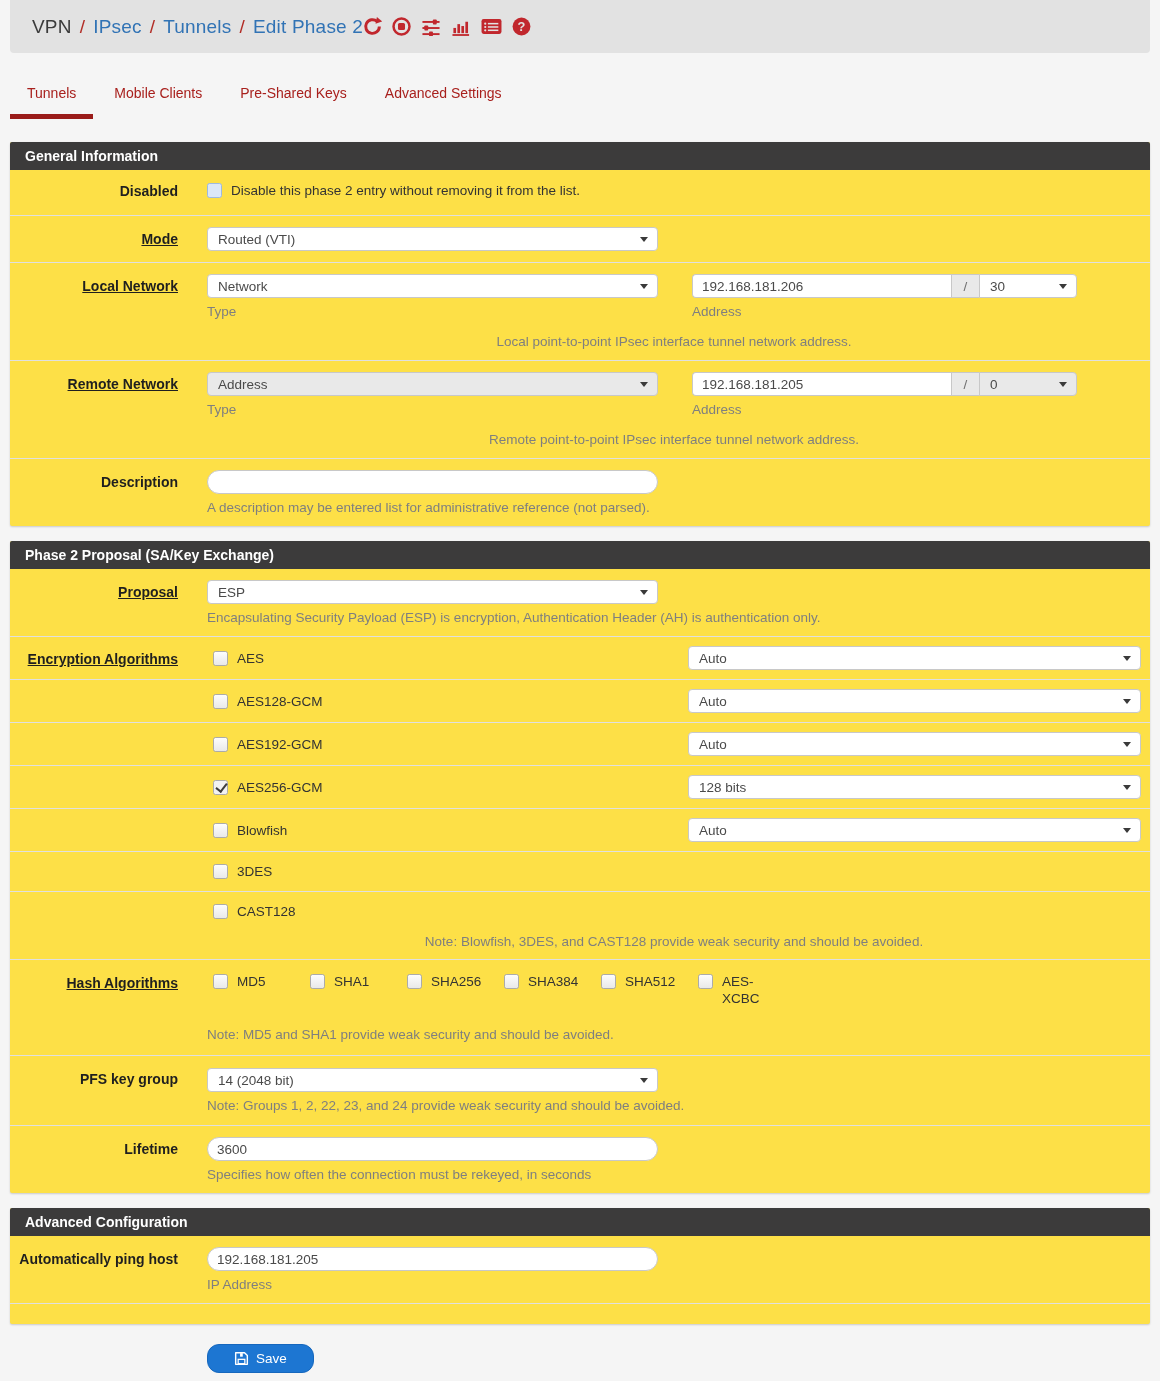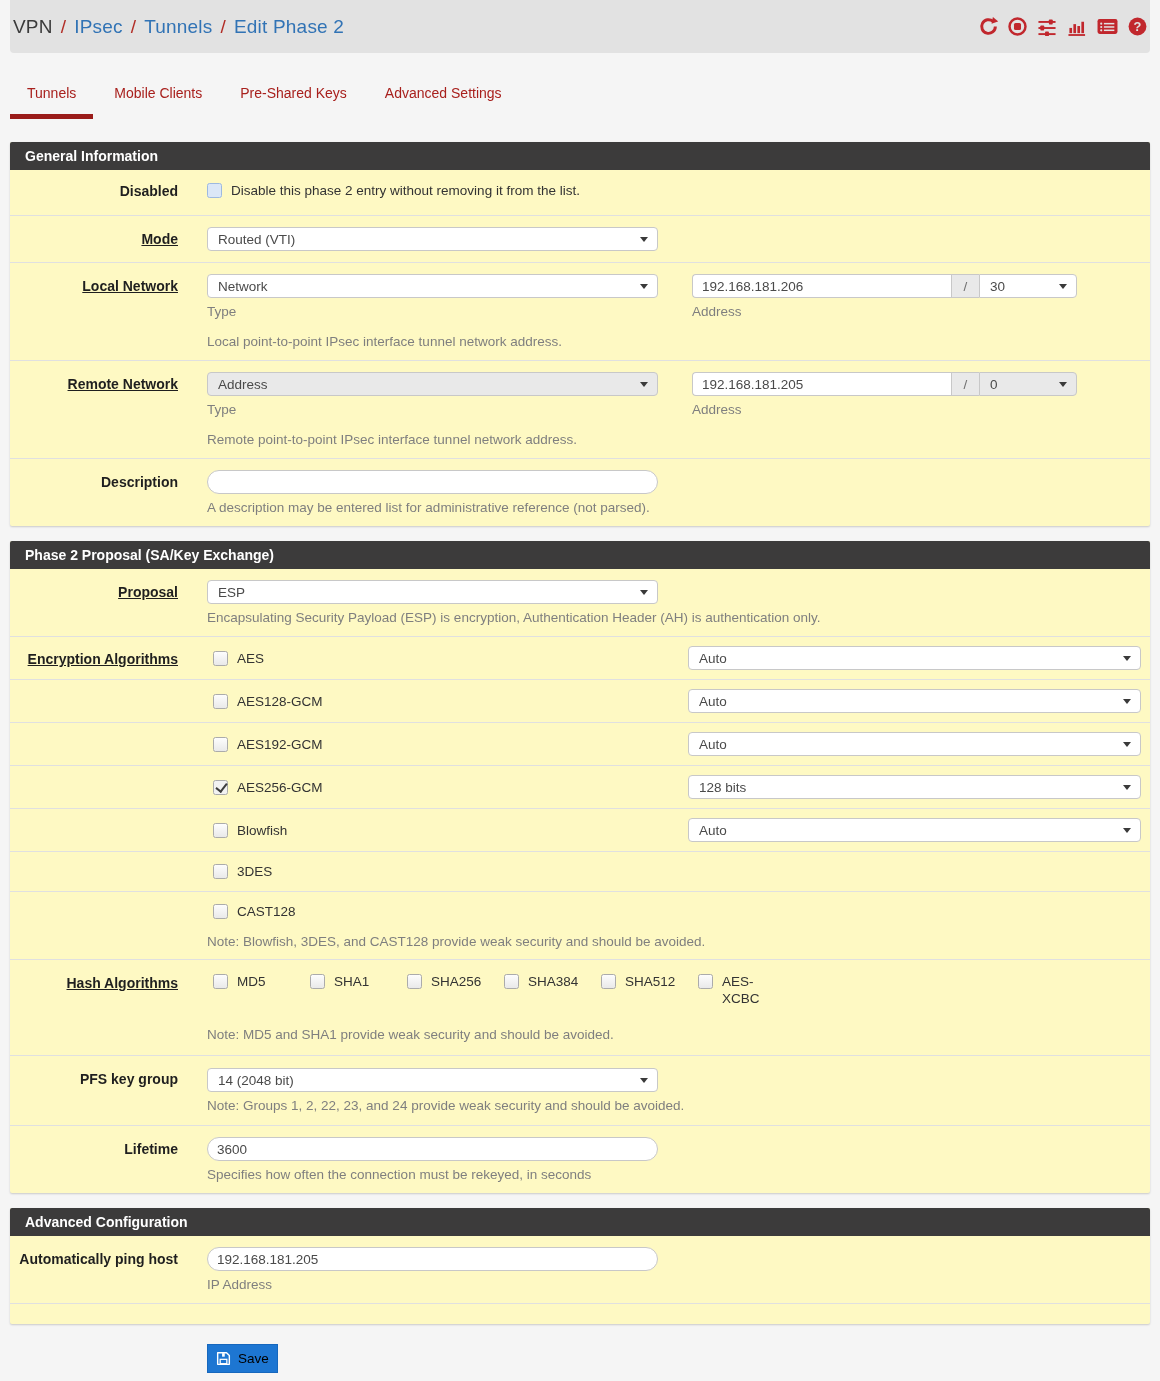--- a/index.html
+++ b/index.html
@@ -1,49 +1,49 @@
 <!DOCTYPE html>
 <html><head>
 <meta charset="utf-8">
 <style>
   * { box-sizing: border-box; margin: 0; padding: 0; }
   html,body { width:1160px; height:1381px; overflow:hidden; }
   body { background:#f5f5f5; font-family:"Liberation Sans", sans-serif; color:#333; }
 
   
   .crumb-bar { margin:0 10px; height:53px; background:#e2e2e2; border-radius:0 0 4px 4px;
-    display:flex; align-items:center; justify-content:space-between; padding:0 3px; }
+    display:flex; align-items:center; padding:0 22px; }
   .crumbs { font-size:19px; color:#3b3b3b; letter-spacing:.2px; }
   .crumbs .sep { color:#b22d26; margin:0 8px; }
   .crumbs .lnk { color:#3173b5; cursor:pointer; text-decoration:none; }
   .hicons { display:flex; align-items:center; gap:10px; color:#c1272d; }
   .hicons .hic { display:inline-flex; cursor:pointer; }
   .hicons svg { display:block; }
 
   
   .tabs { display:flex; margin:22px 10px 23px; }
   .tab { font-size:14px; color:#a8201d; padding:10px 17px 13px; margin-right:4px; cursor:pointer; }
   .tab.active { border-bottom:5px solid #9a1c1a; }
 
   
-  .panel { margin:12px 10px 15px; background:#fef9c3; border-radius:2px;
+  .panel { margin:12px 10px 15px; background:#fde047; border-radius:2px;
     box-shadow:0 1px 2px rgba(0,0,0,.18); }
   .panel-heading { background:#3c3b3b; color:#fff; font-size:14px; font-weight:bold;
     padding:6px 15px; border-radius:2px 2px 0 0; }
 
   .frow { display:flex; border-bottom:1px solid #e0e0e0; }
   .frow:last-child { border-bottom:none; }
   .flabel { width:168px; min-width:168px; text-align:right; font-size:14px; font-weight:bold;
     color:#1f1f1f; padding-top:15px; }
   .flabel.u span { text-decoration:underline; }
   .fcontent { flex:1; padding:11px 9px 11px 29px; }
   .pad-sm { padding-top:13px; padding-bottom:13px; }
 
   .hint { font-size:13.5px; color:#7f7f7f; margin-top:6px; }
-  .hint-main { margin-top:15px; }
+  .hint-main { margin-top:15px;text-align:center; }
 
   
   .select { height:24px; background:#fff; border:1px solid #c8c8c8; border-radius:4px;
     position:relative; display:flex; align-items:center; padding:0 24px 0 10px;
     font-size:13.5px; color:#4a4a4a; cursor:pointer; }
   .select .arrow { position:absolute; right:9px; top:9px; width:0; height:0;
     border-left:4px solid transparent; border-right:4px solid transparent;
     border-top:5px solid #3a3a3a; }
   .select.gray { background:#e9e9e9; }
   .w-main { width:451px; }
@@ -79,22 +79,22 @@
   
   .hash-opts { display:flex; margin-left:6px; }
   .hash-opt { display:flex; align-items:flex-start; }
   .hash-opt .cb { flex:none; margin-top:1px; }
   .hash-opt .cb-label { line-height:17px; }
   .w97 { width:97px; } .w60 { width:60px; }
   .wrapname { width:42px; }
 
   
   .save-row { margin:20px 0 0 207px; }
-  .save-btn { display:inline-flex; align-items:center; gap:7px; background:#1d76d2; color:#000000;
-    border:1px solid #1667bd; border-radius:0; padding:6px 8px; font-size:13.5px;
+  .save-btn { display:inline-flex; align-items:center; gap:7px; background:#1d76d2; color:#ffffff;
+    border:1px solid #1667bd; border-radius:12px; padding:6px 26px; font-size:13.5px;
     font-family:"Liberation Sans",sans-serif; cursor:pointer; }
   .save-btn svg { display:block; }
 
   .spacer-row { height:20px; }
 </style>
 </head>
 <body>
 
 <div class="crumb-bar">
   <div class="crumbs">

